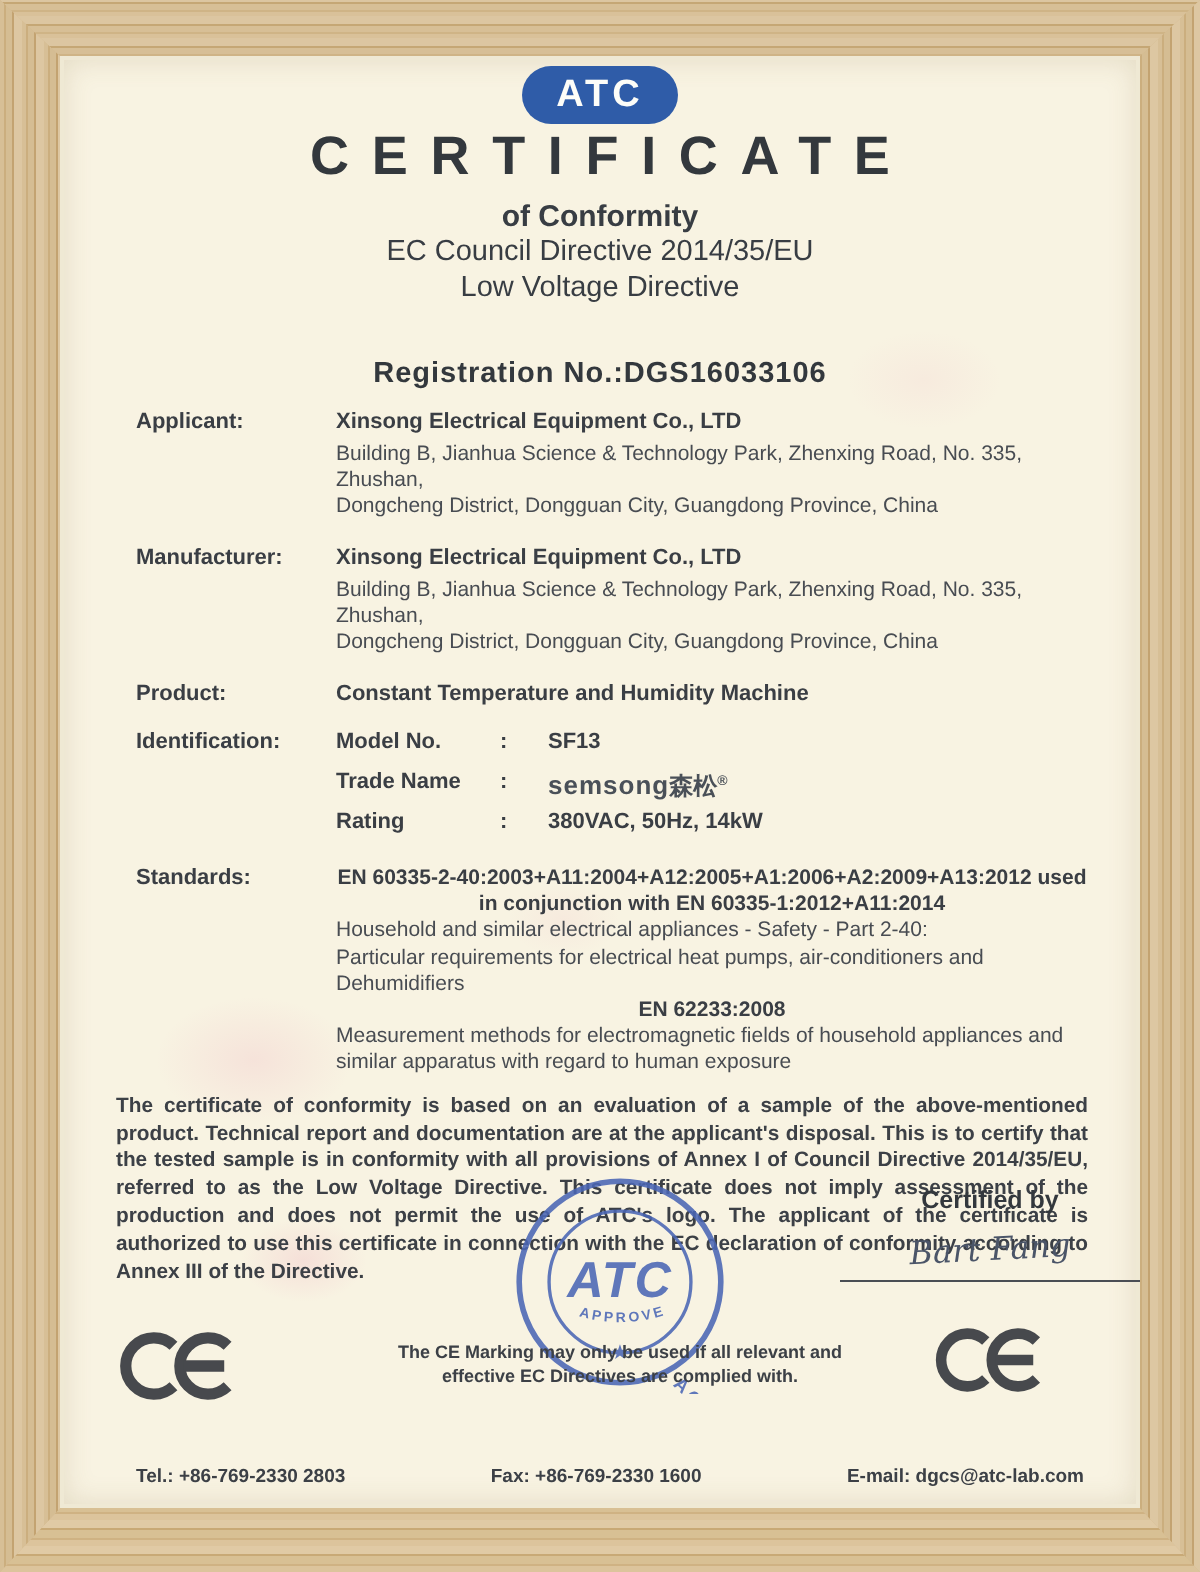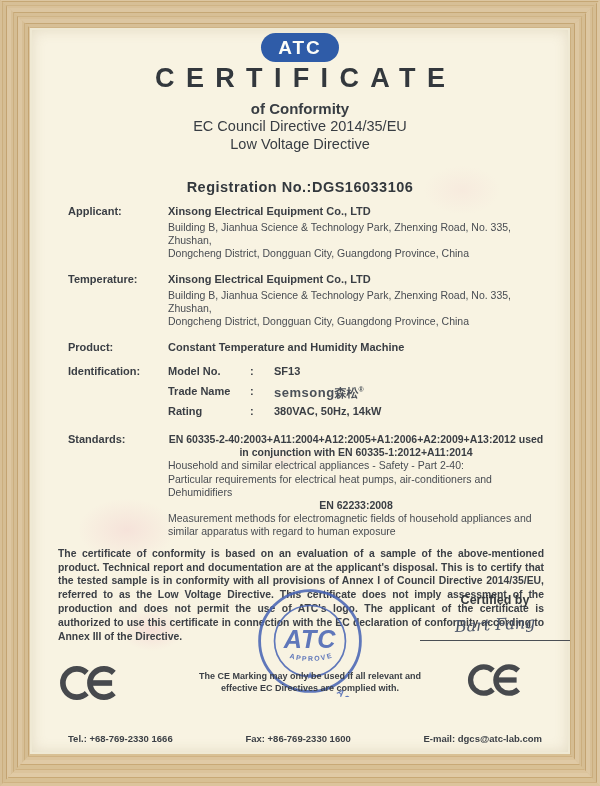--- a/index.html
+++ b/index.html
@@ -117,21 +117,21 @@
       <div class="row">
         <div class="lab">Applicant:</div>
         <div class="val">
           <span class="nm">Xinsong Electrical Equipment Co., LTD</span>
           <span class="adr">Building B, Jianhua Science &amp; Technology Park, Zhenxing Road, No. 335, Zhushan,</span>
           <span class="adr">Dongcheng District, Dongguan City, Guangdong Province, China</span>
         </div>
       </div>
 
       <div class="row">
-        <div class="lab">Temperature:</div>
+        <div class="lab">Manufacturer:</div>
         <div class="val">
           <span class="nm">Xinsong Electrical Equipment Co., LTD</span>
           <span class="adr">Building B, Jianhua Science &amp; Technology Park, Zhenxing Road, No. 335, Zhushan,</span>
           <span class="adr">Dongcheng District, Dongguan City, Guangdong Province, China</span>
         </div>
       </div>
 
       <div class="row product">
         <div class="lab">Product:</div>
         <div class="val">Constant Temperature and Humidity Machine</div>
@@ -211,19 +211,19 @@
       </g>
     </svg>
 
     <div class="abs ce-note">
       <div>The CE Marking may only be used if all relevant and</div>
       <div>effective EC Directives are complied with.</div>
     </div>
 
 
     <div class="abs contacts">
-      <span>Tel.: +68-769-2330 1666</span>
+      <span>Tel.: +86-769-2330 2803</span>
       <span>Fax: +86-769-2330 1600</span>
       <span>E-mail: dgcs@atc-lab.com</span>
     </div>
 
   </div>
 </div>
 
 </body></html>

